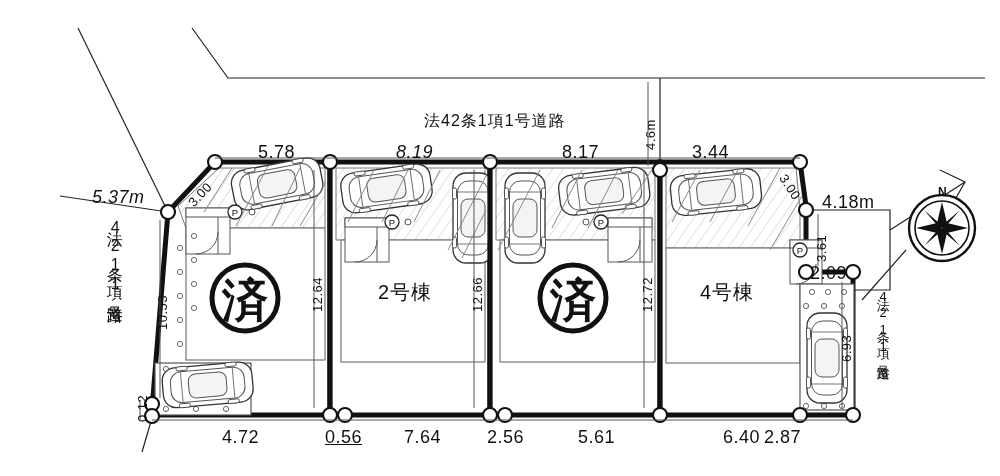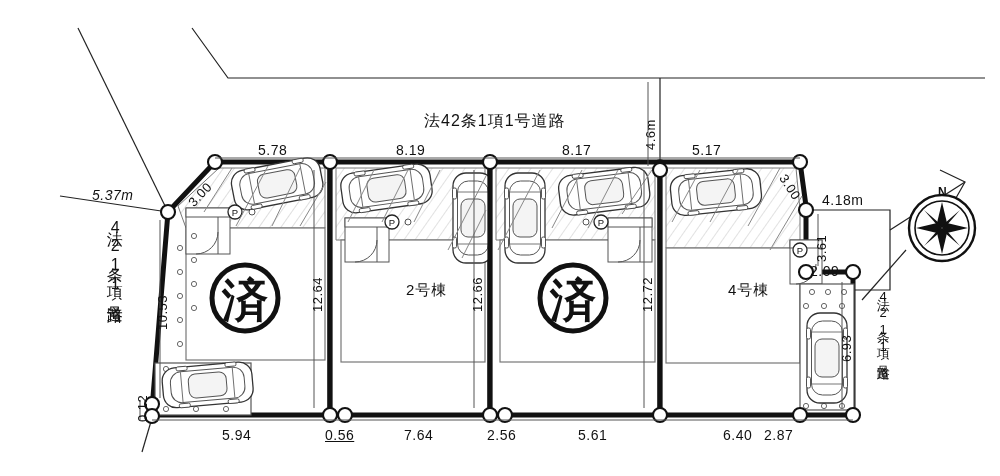--- a/index.html
+++ b/index.html
@@ -17,39 +17,39 @@
 
   
   .txt{
     position:absolute;
     white-space:nowrap;
     color:#111;
     font-family:"Liberation Sans","DejaVu Sans",sans-serif;
     line-height:1;
     pointer-events:none;
   }
-  .dim{ font-size:14px; letter-spacing:0.5px; }
+  .dim{ font-size:18px; letter-spacing:0.5px; }
   .dim-v{
     font-size:13px; letter-spacing:0.5px;
     transform-origin:left top;
     transform:rotate(-90deg);
   }
   .dim-rot{
     font-size:13px; letter-spacing:0.5px;
     transform-origin:left top;
   }
   .road-label{ font-size:16px; letter-spacing:1px; }
   .road-label-v{
     font-size:16px;
     writing-mode:vertical-rl;
     text-orientation:upright;
     line-height:1.05;
     letter-spacing:1px;
   }
-  .bldg-label{ font-size:15px; letter-spacing:1px;margin-left:28px; }
+  .bldg-label{ font-size:20px; letter-spacing:1px; }
   .compass-n{ font-size:12px; font-weight:bold; }
 </style>
 </head>
 <body>
 
 <div id="plot-root">
 
   <svg class="plot-svg" viewBox="0 0 1000 476">
     <defs>
 
@@ -338,25 +338,25 @@
 
   <div class="txt road-label-v" style="left:876px;top:288px;font-size:13px;">法42条1項1号道路</div>
 
   <div class="txt dim" style="left:92px;top:188px;font-style:italic;">5.37m</div>
 
   <div class="txt dim-v" style="left:644px;top:150px;">4.6m</div>
 
   <div class="txt dim" style="left:822px;top:193px;">4.18m</div>
 
   <div class="txt dim" style="left:258px;top:143px;">5.78</div>
-  <div class="txt dim" style="left:396px;top:143px;">8.19</div>
+  <div class="txt dim" style="left:396px;top:143px;font-style:italic;">8.19</div>
   <div class="txt dim" style="left:562px;top:143px;">8.17</div>
-  <div class="txt dim" style="left:692px;top:143px;">5.17</div>
-
-  <div class="txt dim" style="left:222px;top:428px;">5.94</div>
+  <div class="txt dim" style="left:692px;top:143px;">3.44</div>
+
+  <div class="txt dim" style="left:222px;top:428px;">4.72</div>
   <div class="txt dim" style="left:325px;top:428px;text-decoration:underline;">0.56</div>
   <div class="txt dim" style="left:404px;top:428px;">7.64</div>
   <div class="txt dim" style="left:487px;top:428px;">2.56</div>
   <div class="txt dim" style="left:578px;top:428px;">5.61</div>
   <div class="txt dim" style="left:723px;top:428px;">6.40</div>
   <div class="txt dim" style="left:764px;top:428px;">2.87</div>
 
   <div class="txt dim-rot" style="left:186px;top:200px;transform:rotate(-47deg);">3.00</div>
   <div class="txt dim-v" style="left:156px;top:330px;">10.53</div>
   <div class="txt dim-v" style="left:136px;top:422px;">0.12</div>

